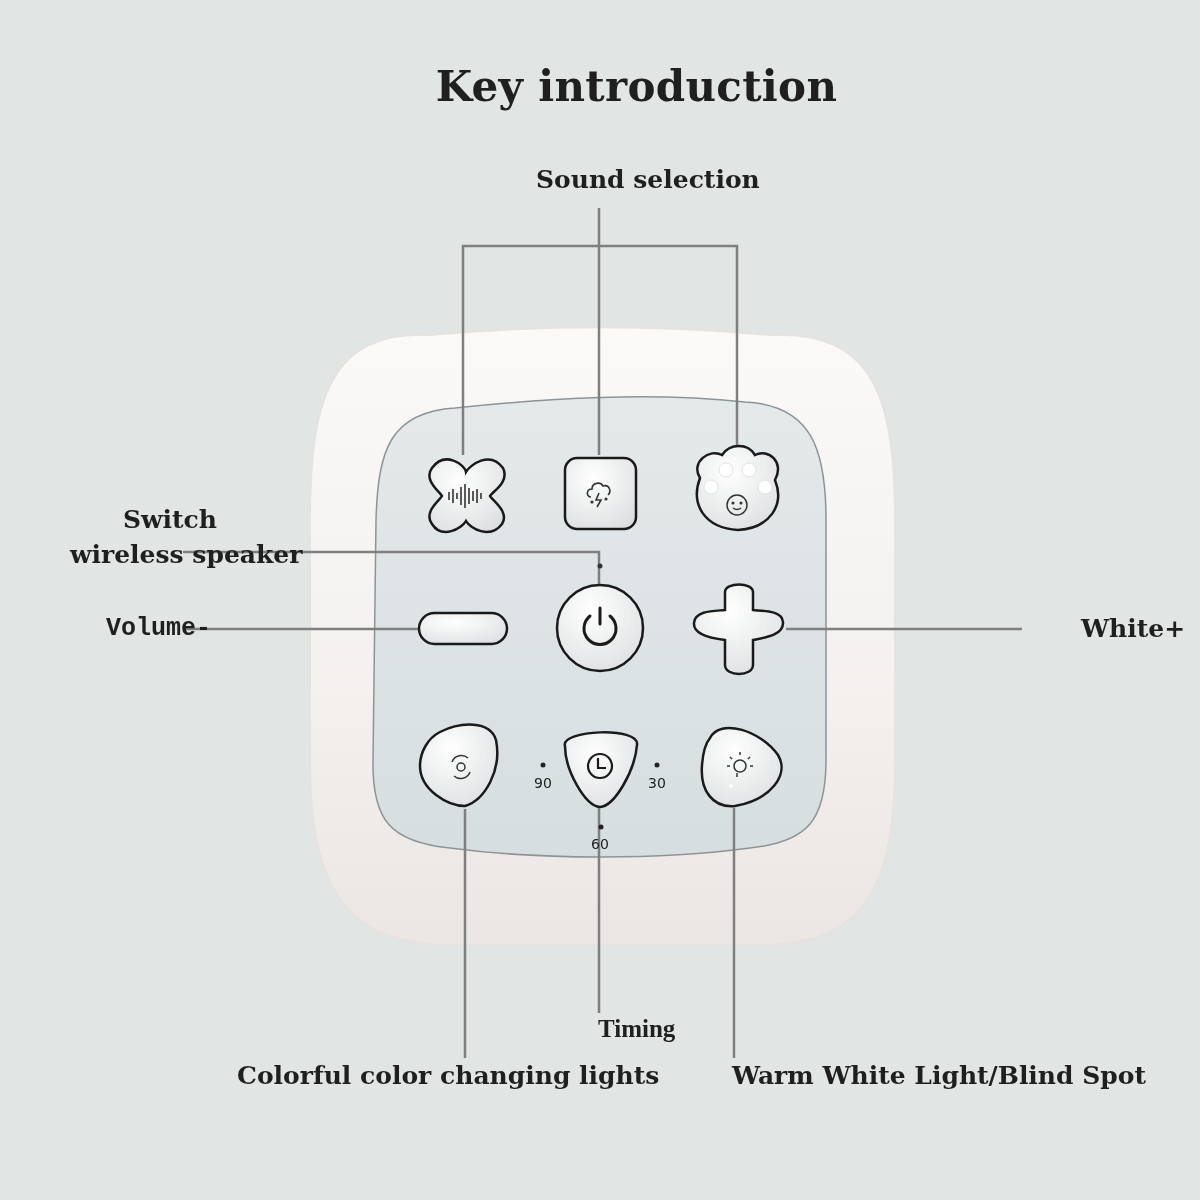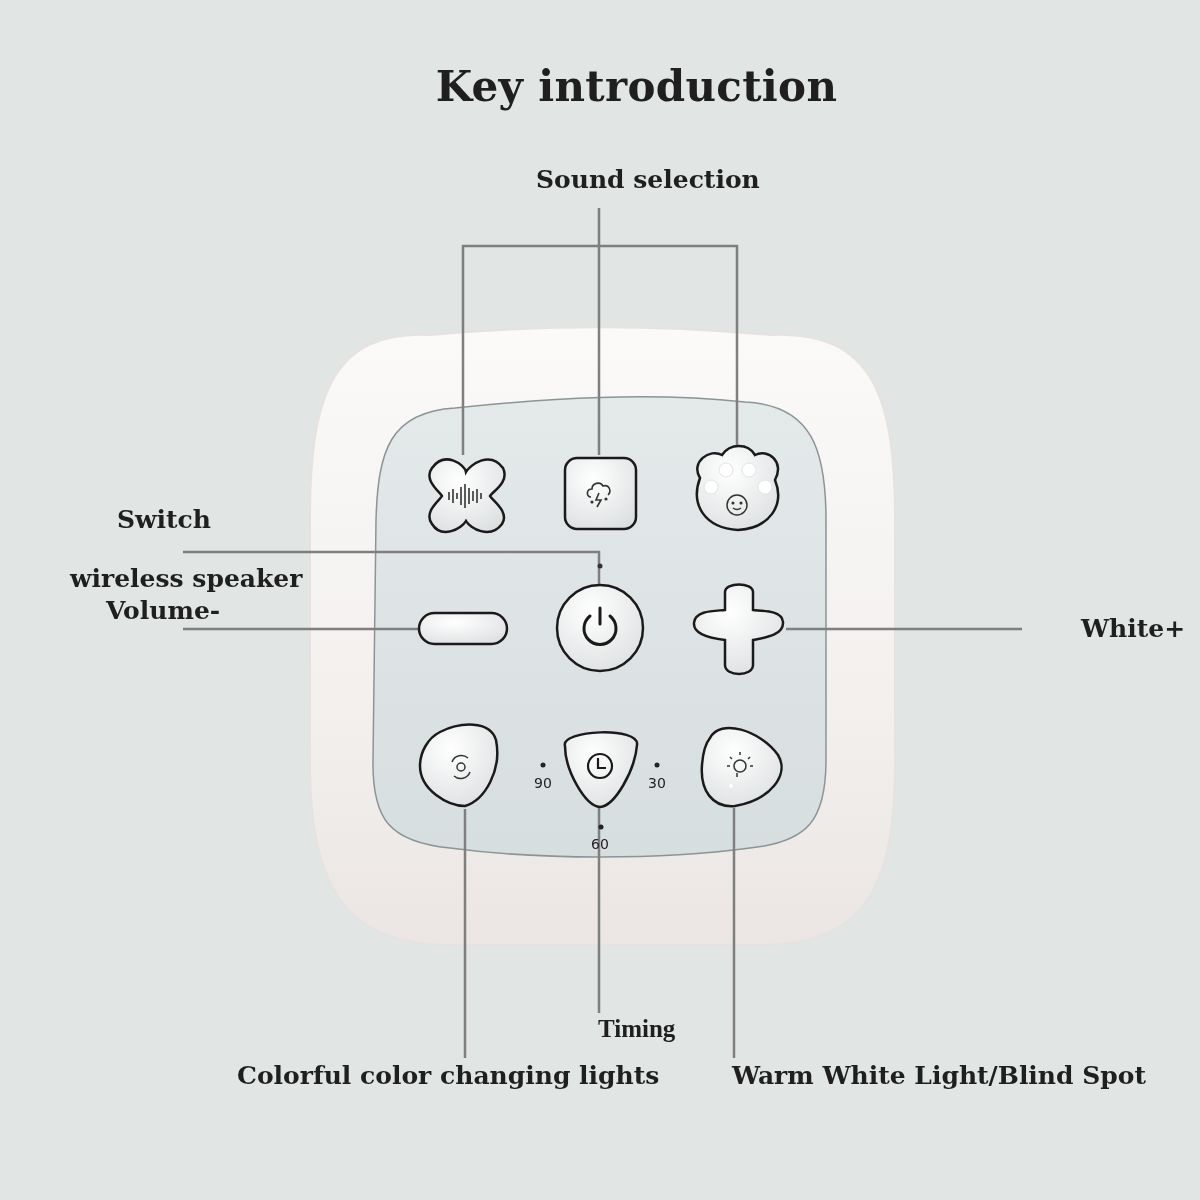--- a/index.html
+++ b/index.html
@@ -134,19 +134,19 @@
   <circle cx="601" cy="827" r="2.5" fill="#222"></circle>
 
   <g font-family="DejaVu Sans, sans-serif" font-size="14" fill="#222" text-anchor="middle">
     <text x="543" y="788">90</text>
     <text x="657" y="788">30</text>
     <text x="600" y="849">60</text>
   </g>
 </svg>
 
 <div class="label lbl" style="left:492px;top:165px;">Sound selection</div>
-<div class="label lbl" style="left:73px;top:505px;text-align:center;">Switch</div>
-<div class="label lbl" style="left:26px;top:564px;">wireless speaker</div>
-<div class="label lbl" style="left:62px;top:596px;">Volume-</div>
+<div class="label lbl" style="left:79px;top:505px;text-align:center;">Switch</div>
+<div class="label lbl" style="left:26px;top:540px;">wireless speaker</div>
+<div class="label lbl" style="left:62px;top:614px;font-family:Liberation Mono, monospace;">Volume-</div>
 <div class="label lbl" style="left:1037px;top:614px;">White+</div>
 <div class="label lbl" style="left:554px;top:1015px;font-family:Liberation Serif, serif;">Timing</div>
 <div class="label lbl" style="left:157px;top:1061px;margin-left:36px;">Colorful color changing lights</div>
 <div class="label lbl" style="left:688px;top:1061px;">Warm White Light/Blind Spot</div>
 
 </body></html>

